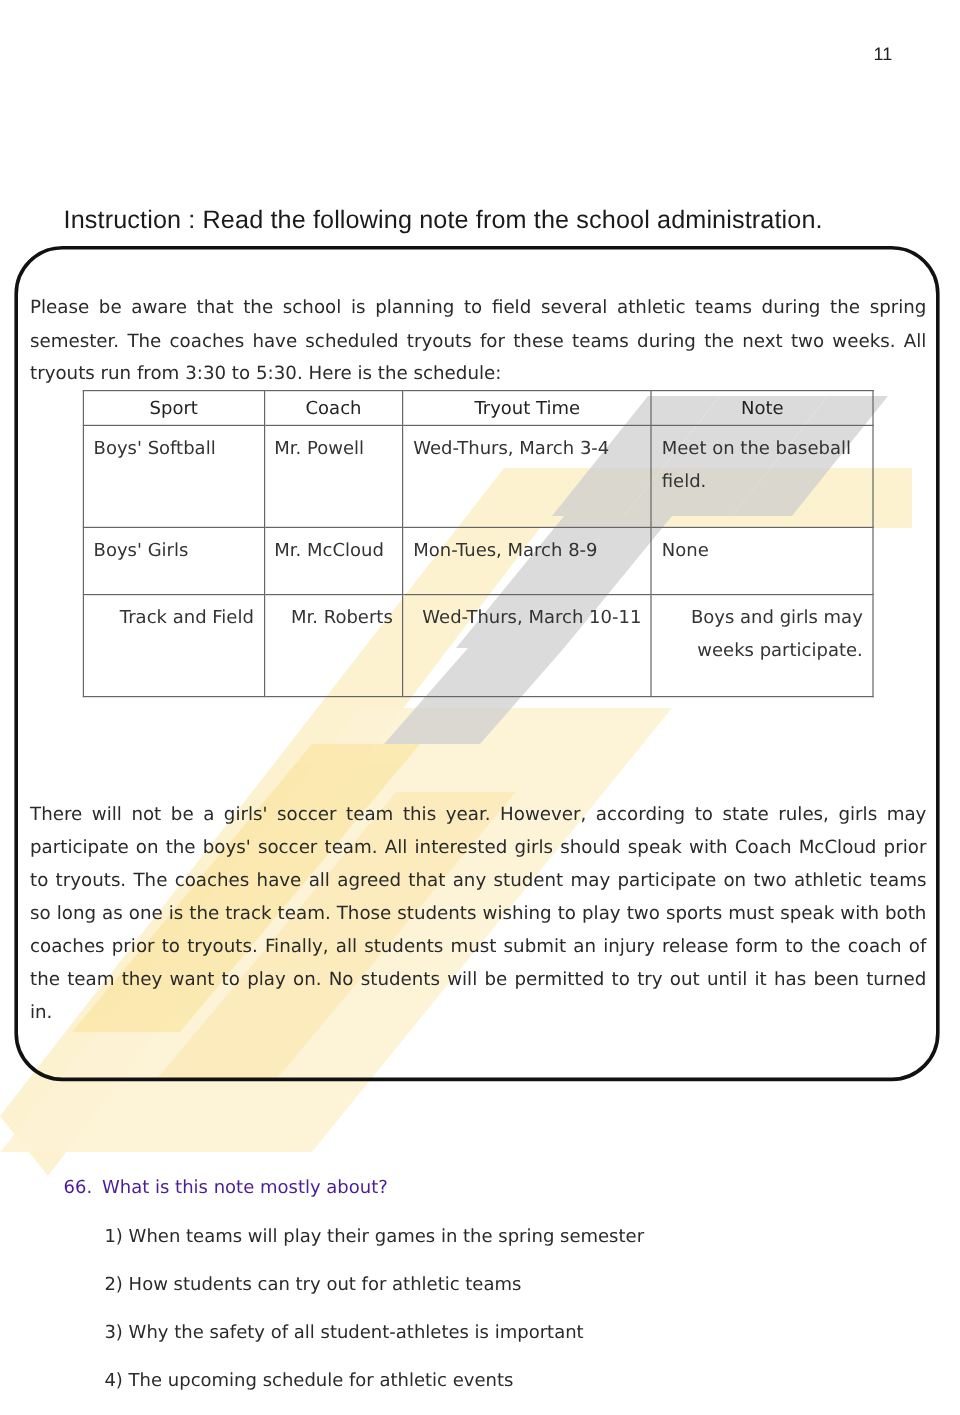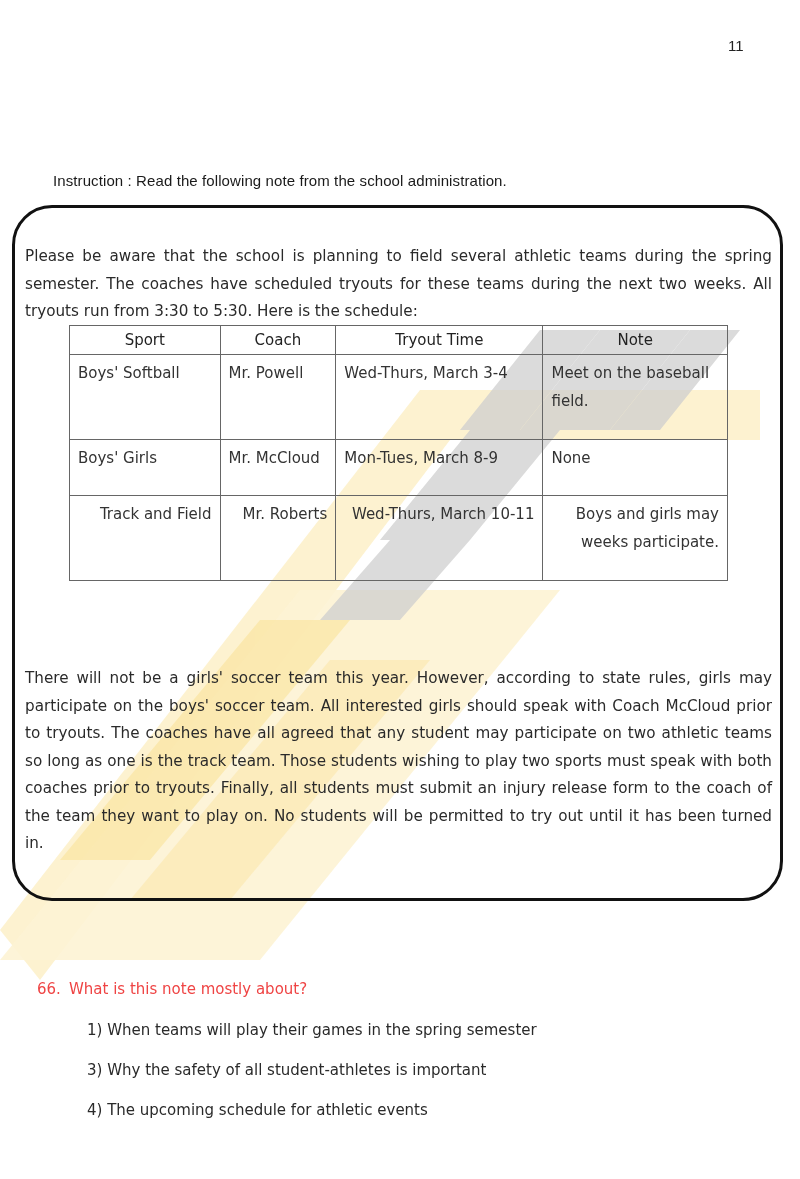--- a/index.html
+++ b/index.html
@@ -20,21 +20,21 @@
       top: 37px;
       left: 728px;
       font-size: 15px;
       font-family: "Liberation Sans", sans-serif;
       color: #222;
     }
     .instruction {
       position: absolute;
       top: 172px;
       left: 53px;
-      font-size: 15px;
+      font-size: 21px;
       font-family: "Liberation Sans", sans-serif;
       color: #1a1a1a;
       letter-spacing: 0.1px;
     }
     .note-box {
       position: absolute;
       top: 205px;
       left: 12px;
       width: 771px;
       height: 696px;
@@ -87,23 +87,23 @@
     table.schedule tr.r2 td { height: 74px; }
     table.schedule tr.r3 td { height: 45px; }
     table.schedule tr.r4 td { height: 74px; text-align: right; }
     .col-sport { width: 134px; }
     .col-coach { width: 99px; }
     .col-time { width: 191px; }
     .col-note { width: 168px; }
     .question {
       position: absolute;
       top: 980px;
-      left: 37px;
+      left: 53px;
       font-size: 15px;
-      color: #ef4444;
+      color: #4c1d95;
       z-index: 2;
     }
     .question .q-num {
       display: inline-block;
       width: 32px;
     }
     .options {
       position: absolute;
       top: 1007px;
       left: 87px;
@@ -179,15 +179,16 @@
 </table>
 
 <div class="para para-2">There will not be a girls' soccer team this year. However, according to state rules, girls may participate on the boys' soccer team. All interested girls should speak with Coach McCloud prior to tryouts. The coaches have all agreed that any student may participate on two athletic teams so long as one is the track team. Those students wishing to play two sports must speak with both coaches prior to tryouts. Finally, all students must submit an injury release form to the coach of the team they want to play on. No students will be permitted to try out until it has been turned in.</div>
 
 <div class="question">
   <span class="q-num">66.</span><span>What is this note mostly about?</span>
 </div>
 
 <div class="options">
   <div class="opt">1) When teams will play their games in the spring semester</div>
+  <div class="opt">2) How students can try out for athletic teams</div>
   <div class="opt">3) Why the safety of all student-athletes is important</div>
   <div class="opt">4) The upcoming schedule for athletic events</div>
 </div>
 
 </body></html>

